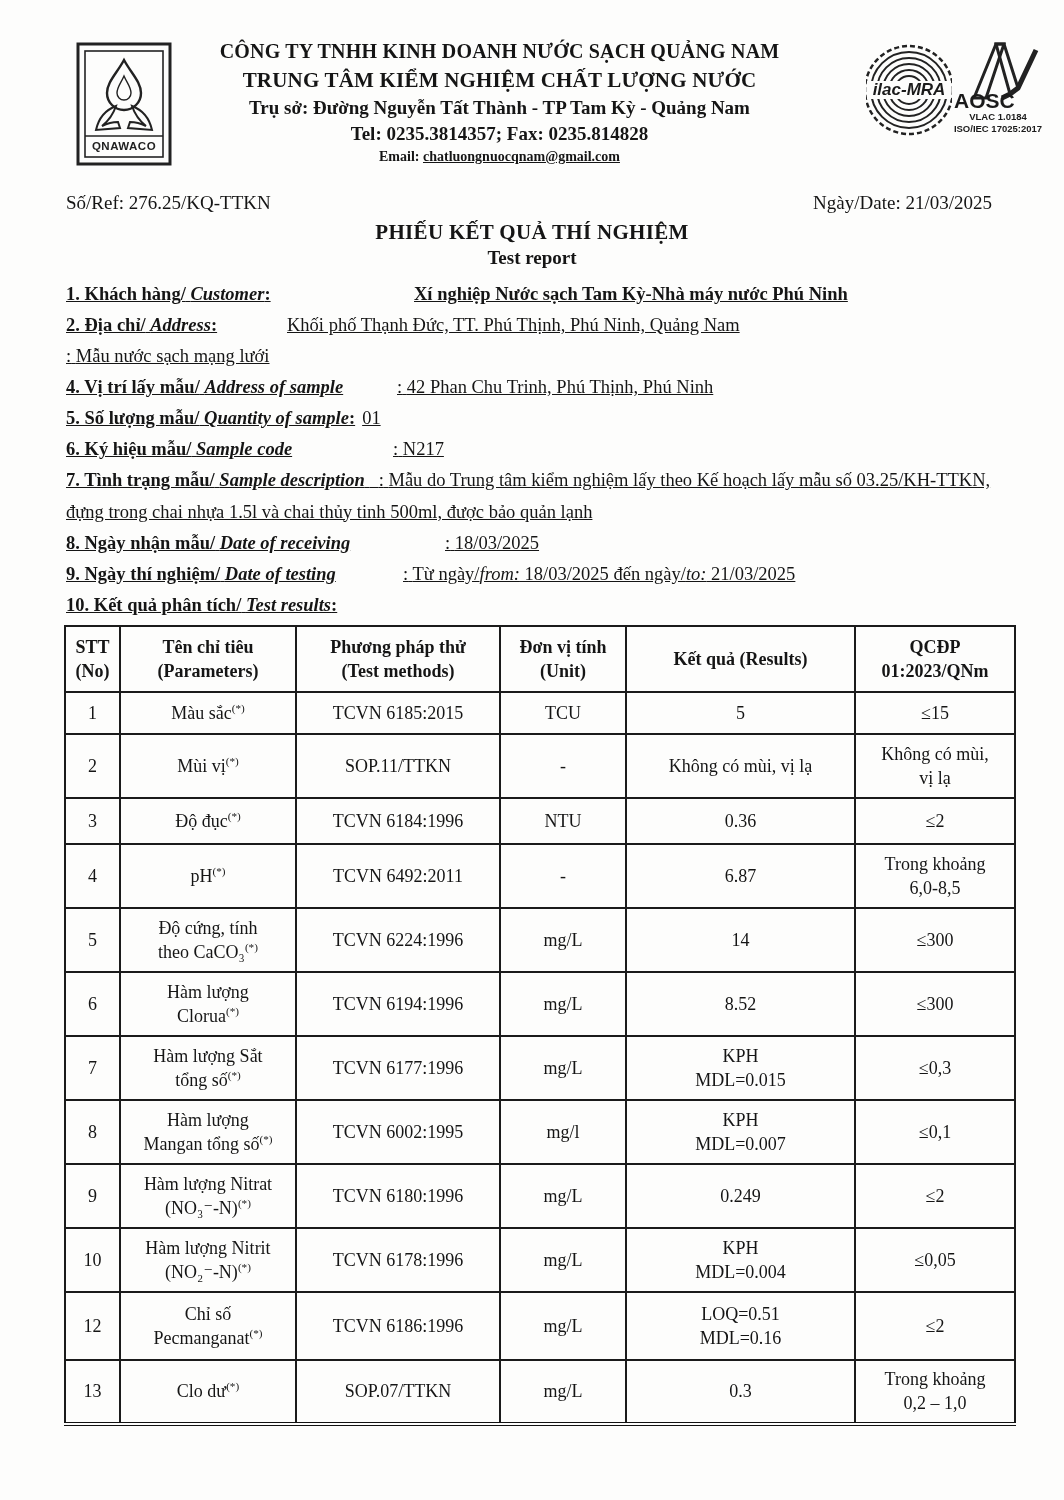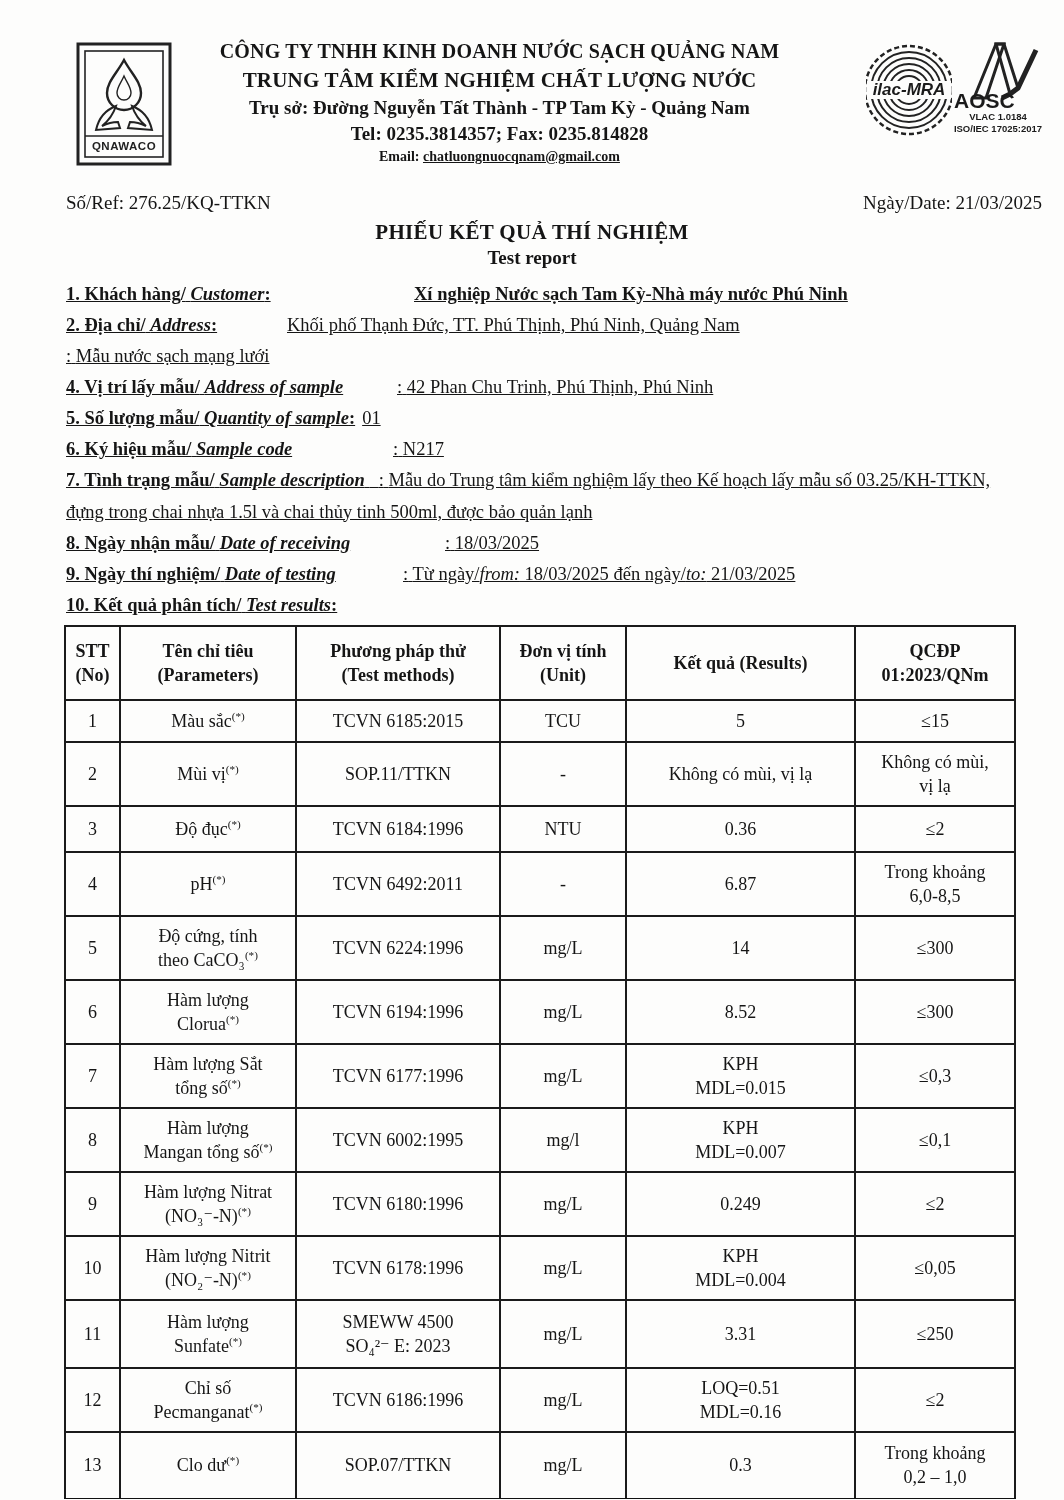--- a/index.html
+++ b/index.html
@@ -25,21 +25,21 @@
   .head-center .l3 { font-size:19px; }
   .head-center .l4 { font-size:19px; }
   .head-center .l5 { font-size:14px; }
   .email-link { text-decoration:underline; color:#151515; }
   .logo-ilac { position:absolute; left:866px; top:40px; }
   .logo-aosc { position:absolute; left:952px; top:36px; text-align:center; width:92px; }
 
   
   .ref-row {
     display:flex; justify-content:space-between;
-    padding:10px 22px 0 66px; font-size:19px;
+    padding:10px 72px 0 66px; font-size:19px;
   }
   .doc-title { text-align:center; margin-top:6px; }
   .doc-title .vi { font-size:21px; font-weight:bold; letter-spacing:.3px; }
   .doc-title .en { font-size:19px; font-weight:bold; margin-top:2px; }
 
   
   .info { padding:10px 44px 0 66px; font-size:18.5px; }
   .info-line { display:flex; align-items:baseline; line-height:1.68;text-decoration:underline; }
   .info-line.block { display:block; }
   .lbl { flex:0 0 auto; font-weight:bold; white-space:nowrap; }
@@ -48,21 +48,21 @@
   .val.boldv { font-weight:bold;margin-left:18px; }
 
   
   .tbl-wrap { padding:4px 49px 0 64px; }
   table.results { border-collapse:collapse; width:100%; table-layout:fixed; }
   table.results th, table.results td {
     border:2px solid #1b1b1b; text-align:center; vertical-align:middle;
     padding:4px 5px; font-size:18px; line-height:1.35;
   }
   table.results { border:2.5px solid #111; }
-  table.results thead tr { height:74px; }
+  table.results thead tr { height:66px; }
   table.results tbody tr { height:64px; }
   table.results tbody tr:nth-child(1) { height:42px; }
   table.results tbody tr:nth-child(3)  { height:46px; }
   table.results tbody tr:nth-child(11),
   table.results tbody tr:nth-child(13) { height:68px; }
   table.results tbody tr:last-child td { border-bottom:4px double #111; }
   sup { font-size:.62em; vertical-align:super; line-height:0; }
 
   svg text { font-family:"Liberation Sans","DejaVu Sans",sans-serif; }
 </style>
@@ -297,30 +297,20 @@
             <td>10</td>
             <td><span class="pre">Hàm lượng Nitrit
 (NO₂⁻-N)</span><sup>(*)</sup></td>
             <td class="pre">TCVN 6178:1996</td>
             <td>mg/L</td>
             <td class="pre">KPH
 MDL=0.004</td>
             <td class="pre">≤0,05</td>
           </tr>
           <tr>
-            <td>11</td>
-            <td><span class="pre">Hàm lượng
-Sunfate</span><sup>(*)</sup></td>
-            <td class="pre">SMEWW 4500
-SO₄²⁻ E: 2023</td>
-            <td>mg/L</td>
-            <td class="pre">3.31</td>
-            <td class="pre">≤250</td>
-          </tr>
-          <tr>
             <td>12</td>
             <td><span class="pre">Chỉ số
 Pecmanganat</span><sup>(*)</sup></td>
             <td class="pre">TCVN 6186:1996</td>
             <td>mg/L</td>
             <td class="pre">LOQ=0.51
 MDL=0.16</td>
             <td class="pre">≤2</td>
           </tr>
           <tr>

